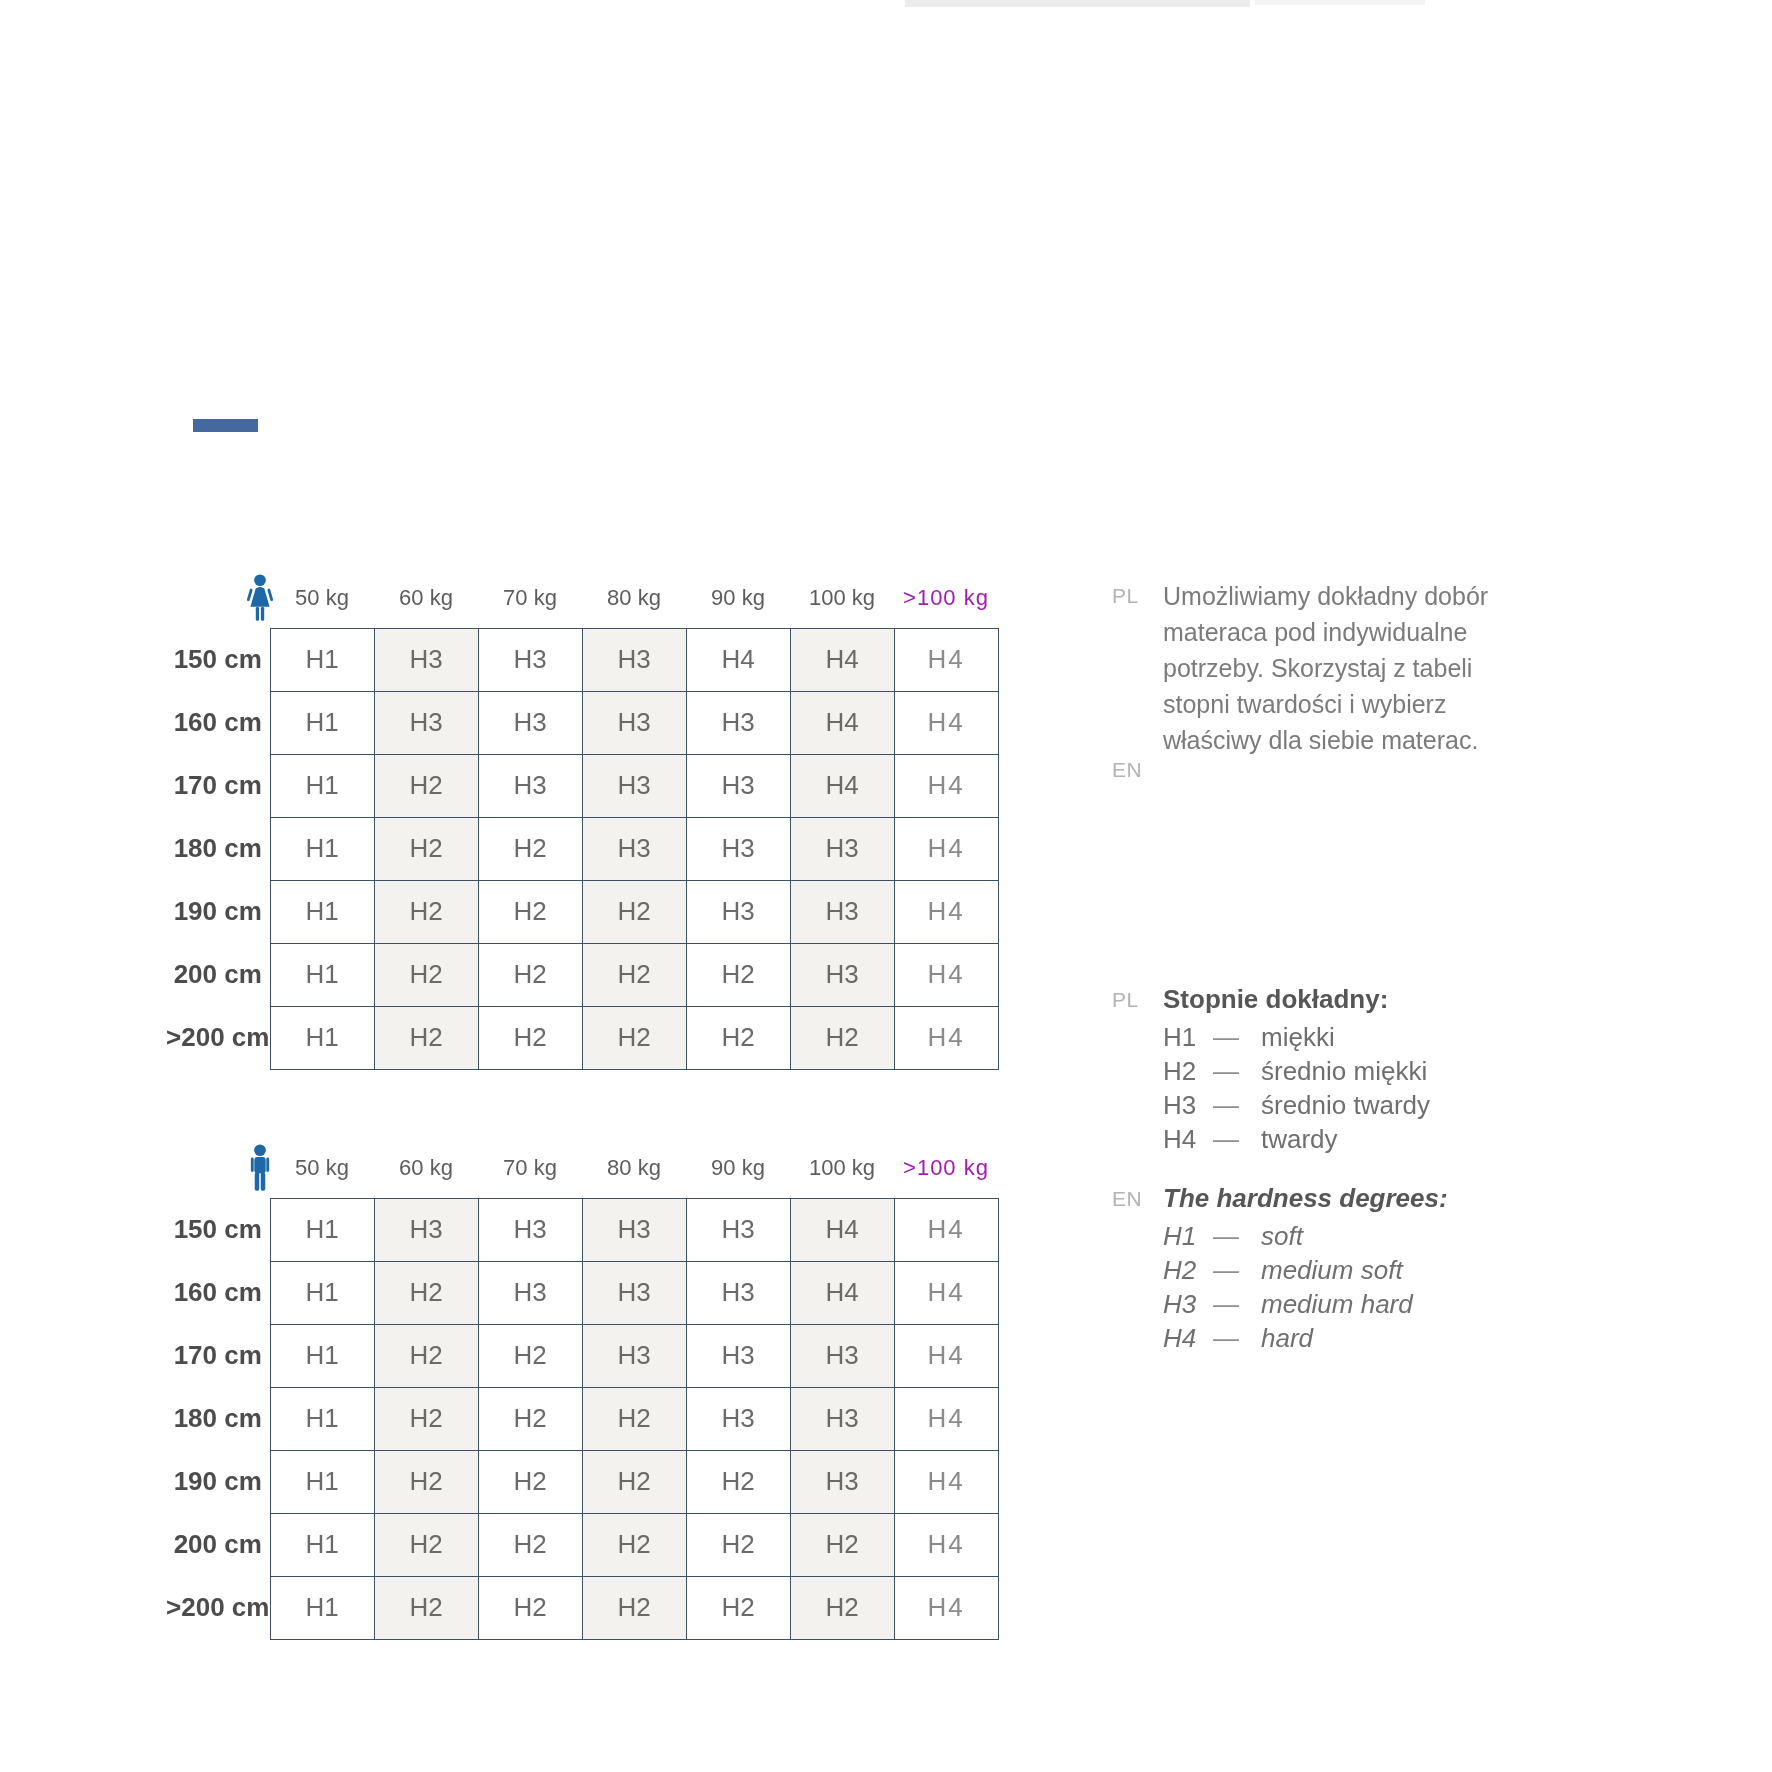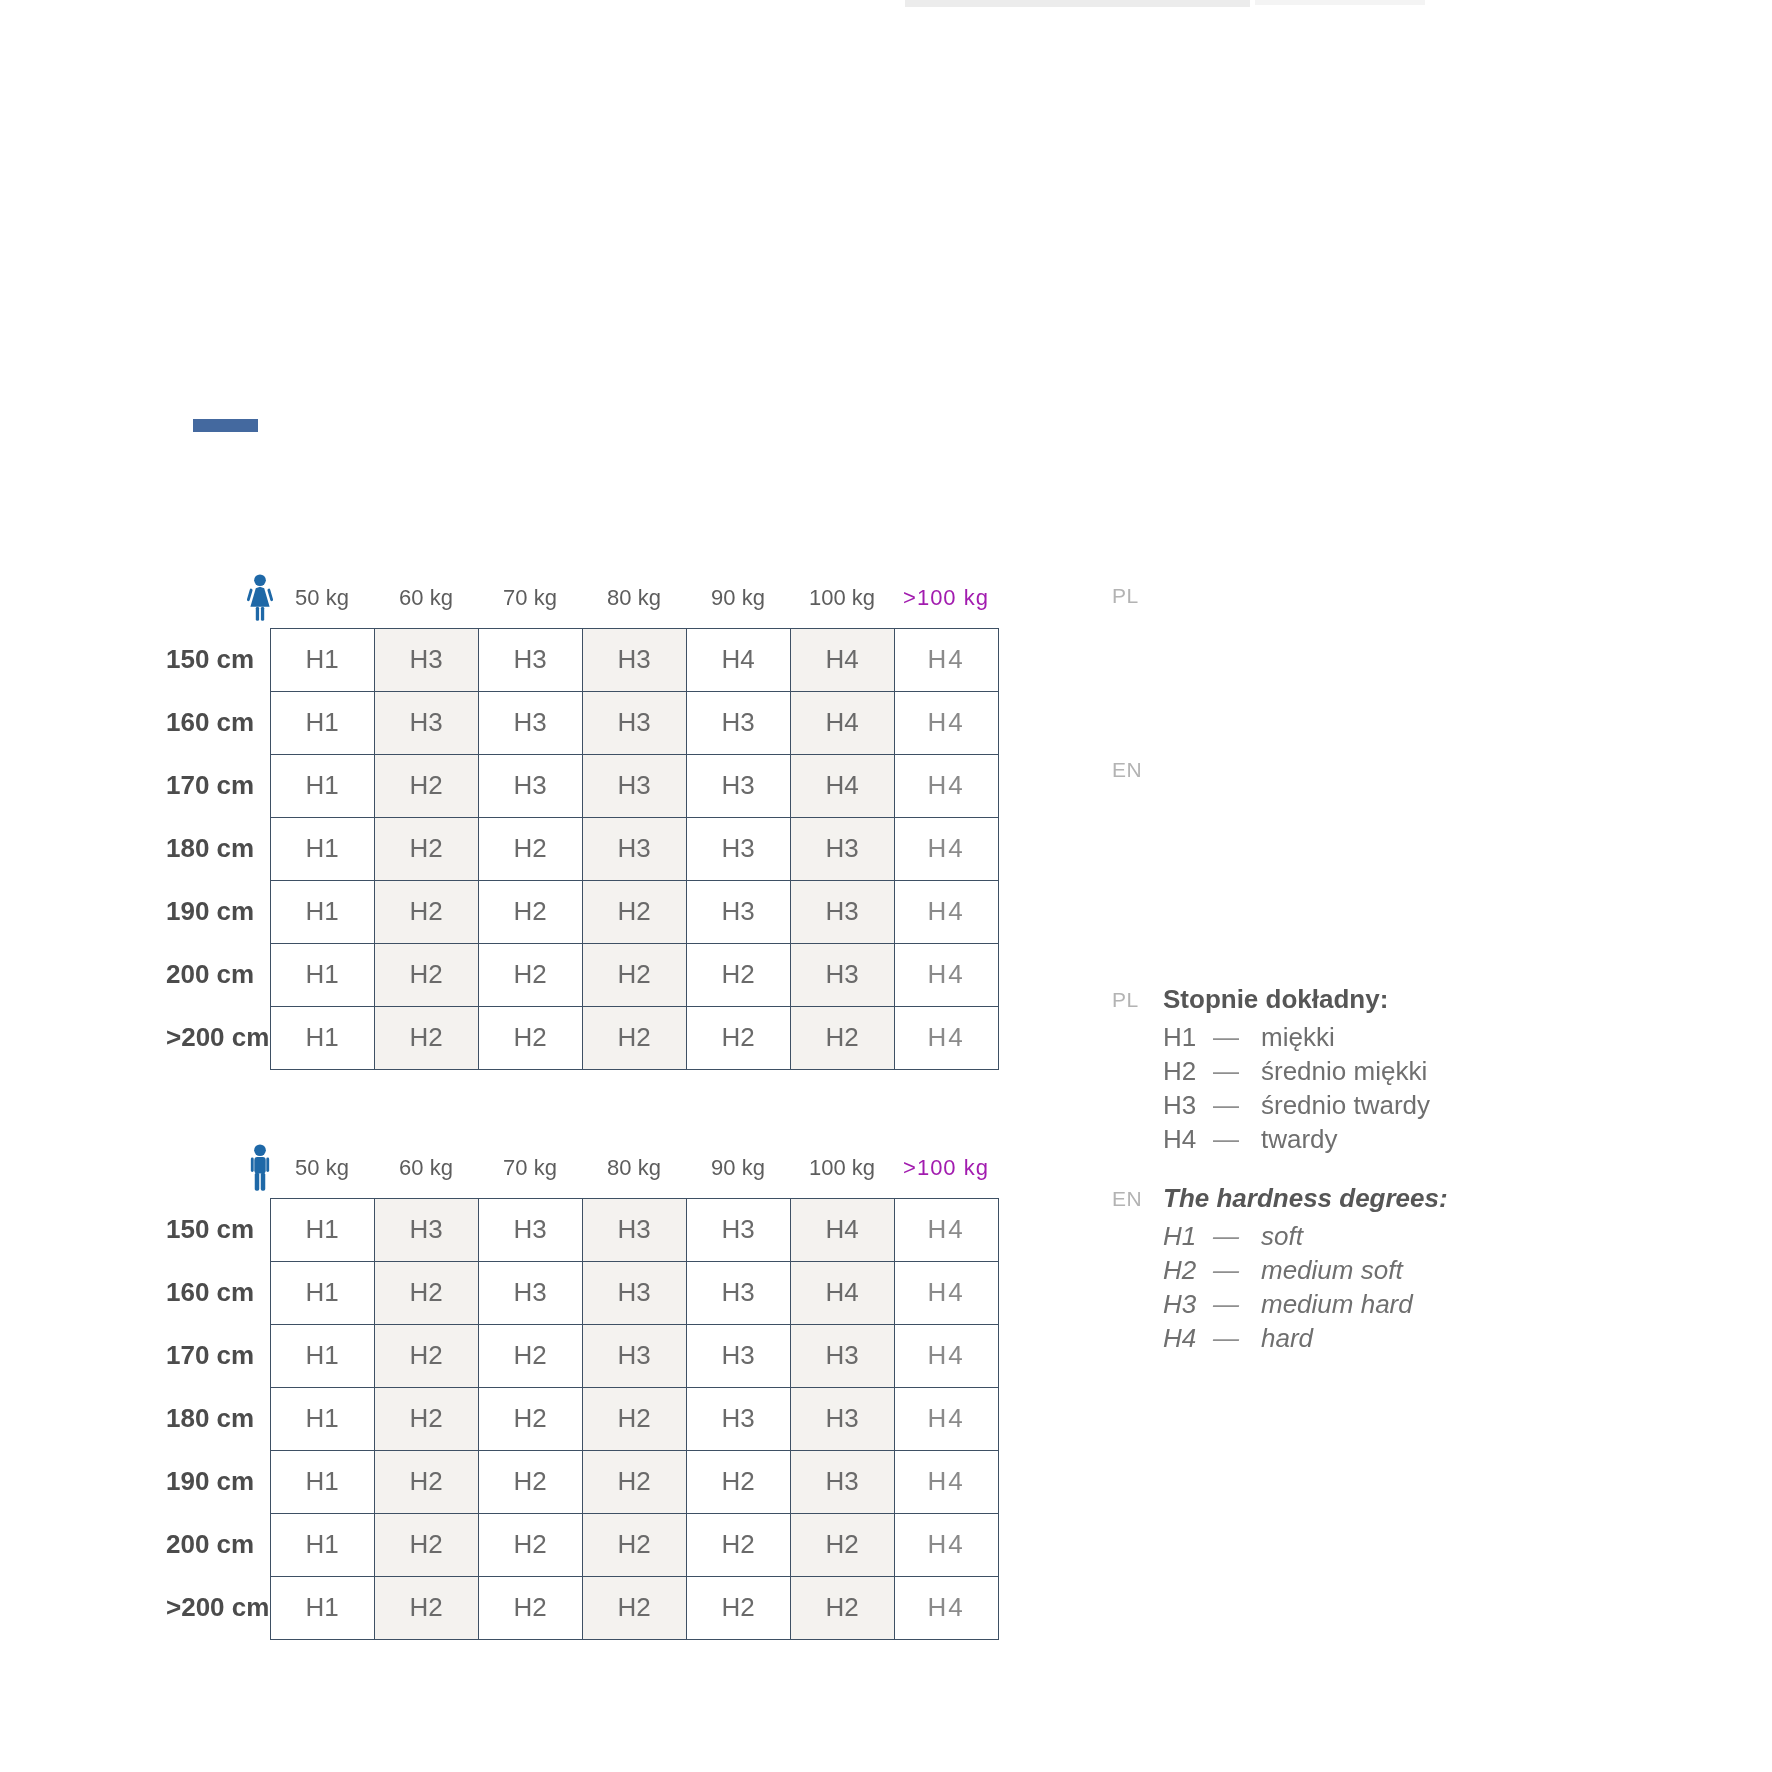--- a/index.html
+++ b/index.html
@@ -24,21 +24,21 @@
   table.htable { position:absolute; border-collapse:collapse; table-layout:fixed; }
   table.htable th, table.htable td { padding:0; }
   th.iconcell { width:104px; text-align:right; vertical-align:bottom; padding-bottom:4px; }
   th.iconcell svg { margin-right:-8px; display:inline-block; }
   th.wh {
     width:104px; height:60px; vertical-align:middle; text-align:center;
     color:#5d5d5d; font-size:22px; font-weight:normal;
   }
   th.wh.alt { color:#a21caf; letter-spacing:1px; }
   td.rowlabel {
-    width:104px; height:63px; text-align:left; padding-right:16px;
+    width:104px; height:63px; text-align:center; padding-right:16px;
     color:#4c4c4c; font-size:26px; font-weight:bold; border:none;margin-left:24px;
   }
   td.cell {
     width:104px; height:63px; text-align:center; vertical-align:middle;
     border:1px solid #3e5064; color:#6a6a6a; font-size:26px; background:#ffffff;
   }
   td.cell.shade { background:#f4f2ef; }
   td.cell.alt { color:#8a8a8a; letter-spacing:2px; }
 
   .tag { position:absolute; color:#b3b3b3; font-size:21px; letter-spacing:0.5px; }
@@ -253,20 +253,21 @@
           <td class="cell">H2</td>
           <td class="cell shade">H2</td>
           <td class="cell">H2</td>
           <td class="cell shade">H2</td>
           <td class="cell alt">H4</td>
         </tr>
       </tbody>
   </table>
 
   <div class="tag" style="left:1112px; top:584px;">PL</div>
+  <div class="para" style="top:578px;">Umożliwiamy dokładny dobór materaca pod indywidualne potrzeby. Skorzystaj z tabeli stopni twardości i wybierz właściwy dla siebie materac.</div>
 
   <div class="tag" style="left:1112px; top:758px;">EN</div>
 
   <div class="tag" style="left:1112px; top:988px;">PL</div>
   <div class="legend-title" style="top:984px;">Stopnie dokładny:</div>
   <div class="legend" style="top:1022px;">
       <div class="lrow">
         <span class="lcode">H1</span>
         <span class="ldash">—</span>
         <span class="llabel">miękki</span>

